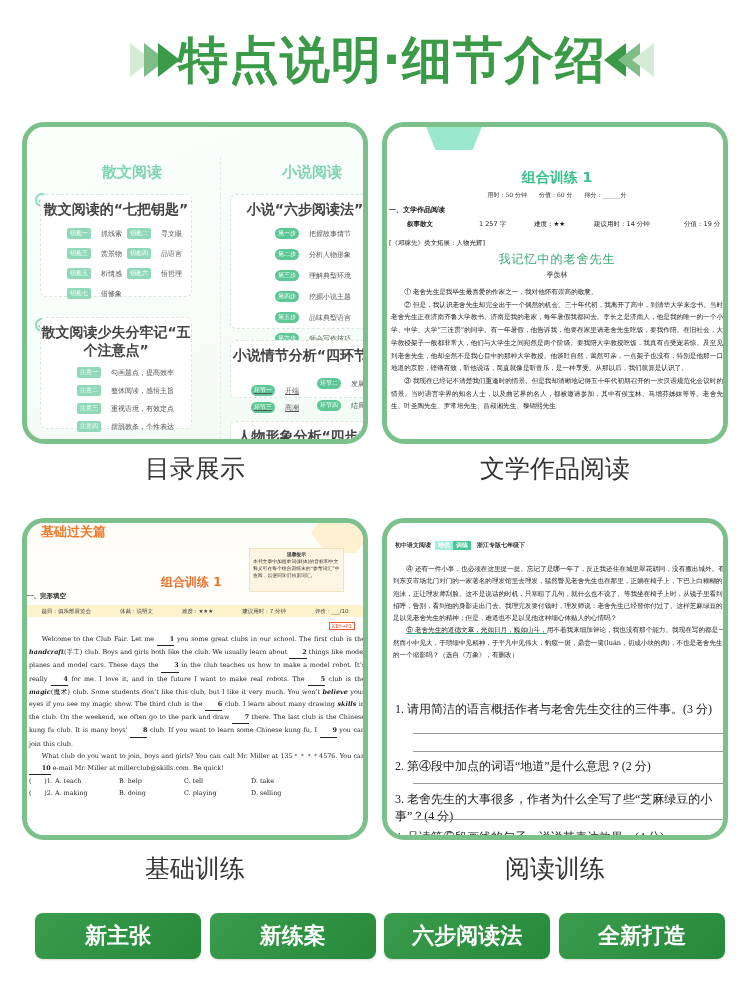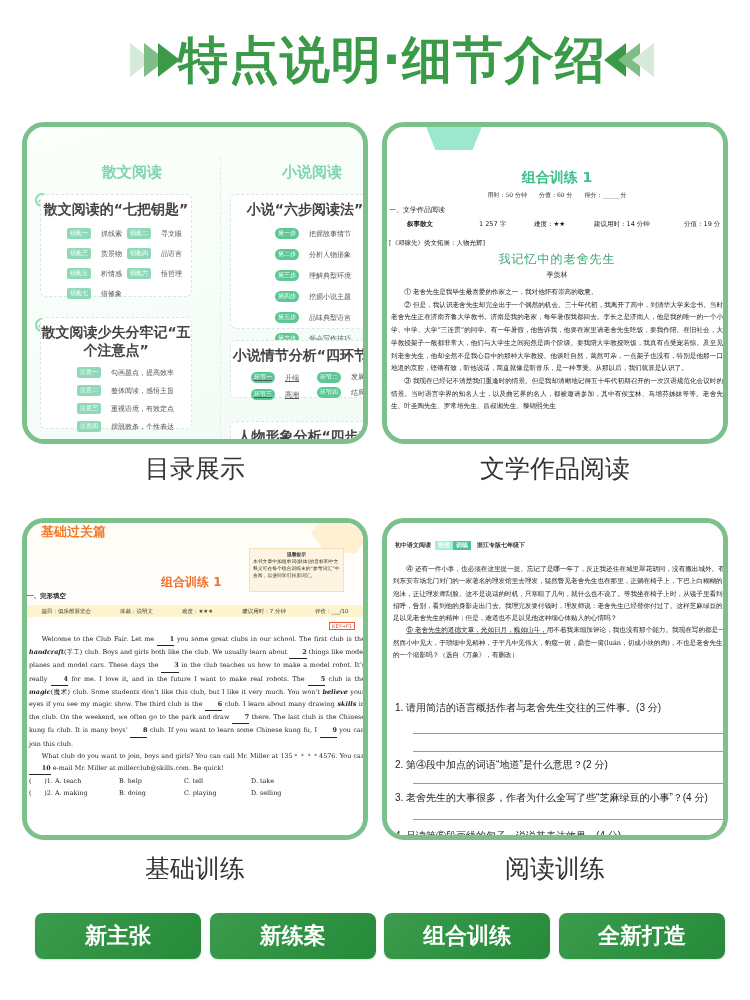--- a/index.html
+++ b/index.html
@@ -31,21 +31,21 @@
   .pill.round { border-radius: 7px; background: #5ec796; }
   .check { position: absolute; width: 14px; height: 14px; border: 2px solid #8fd9b8; border-radius: 50%; }
   .check::after { content: ""; position: absolute; left: 3px; top: 1px; width: 3px; height: 6px; border-right: 2px solid #8fd9b8; border-bottom: 2px solid #8fd9b8; transform: rotate(45deg); }
   .toc-divider { position: absolute; left: 193px; top: 30px; bottom: 0; border-left: 1px dashed #e4ece6; }
 
   
   .doc { position: absolute; inset: 0; padding: 0 0 0 2px; background: #fff; font-family: "DejaVu Serif", "Liberation Serif", serif; }
   .badge-hex { position: absolute; left: 38px; top: -3px; width: 58px; height: 26px; background: #9be8cf; clip-path: polygon(0 0, 100% 0, 82% 100%, 18% 100%); }
   .doc-title { position: absolute; top: 42px; width: 100%; text-align: center; font-family: "DejaVu Sans", sans-serif; font-size: 14px; font-weight: bold; color: #3cc08c; }
   .doc-meta { position: absolute; top: 64px; width: 100%; text-align: center; font-size: 6px; color: #333; }
-  .doc-sec { position: absolute; left: 2px; top: 78px; font-family: "DejaVu Sans", sans-serif; font-size: 7px; font-weight: normal; color: #222; }
+  .doc-sec { position: absolute; left: 2px; top: 78px; font-family: "DejaVu Sans", sans-serif; font-size: 7px; font-weight: bold; color: #222; }
   .doc-info { position: absolute; left: 0; top: 93px; width: 340px; display: flex; font-family: "DejaVu Sans", sans-serif; font-size: 6.5px; color: #222; }
   .doc-info span { display: inline-block; }
   .doc-tag { position: absolute; left: 2px; top: 112px; font-family: "DejaVu Sans", sans-serif; font-size: 6.5px; color: #222; }
   .doc-essay-title { position: absolute; top: 124px; width: 100%; text-align: center; font-size: 12px; color: #3aa874; letter-spacing: 1px; }
   .doc-author { position: absolute; top: 143px; width: 100%; text-align: center; font-size: 7px; color: #333; }
   .doc-body { position: absolute; left: 4px; top: 159px; width: 332px; font-size: 6.6px; line-height: 12.7px; color: #222; text-align: justify; }
   .doc-body p { text-indent: 2em; }
 
   
   .eng { position: absolute; inset: 0; background: linear-gradient(180deg, #fffdf6 0%, #ffffff 40%); }
@@ -64,21 +64,21 @@
   .eng-opts span { display: inline-block; }
 
   
   .rd { position: absolute; inset: 0; background: #fff; }
   .rd-head { position: absolute; left: 8px; top: 18px; display: flex; align-items: center; font-size: 6px; font-weight: bold; color: #333; }
   .rd-head .t1 { background: #a7ecdc; color: #fff; padding: 0 3px; margin-left: 4px; }
   .rd-head .t2 { background: #4cc594; color: #fff; padding: 0 3px; margin-right: 6px; }
   .rd-body { position: absolute; left: 6px; top: 40px; width: 344px; font-family: "DejaVu Serif", "Liberation Serif", serif; font-size: 6.6px; line-height: 12.3px; color: #222; white-space: nowrap; overflow: hidden; }
   .rd-body p { text-indent: 2em; white-space: normal; width: 360px; }
   .rd-body .ul { text-decoration: underline; text-decoration-color: #3aa874; }
-  .rd-q { position: absolute; left: 8px; width: 340px; font-family: Liberation Sans, sans-serif; font-size: 10px; color: #222; }
+  .rd-q { position: absolute; left: 8px; width: 340px; font-family: Liberation Serif, serif; font-size: 12px; color: #222; }
   .rd-line { position: absolute; left: 26px; width: 320px; border-top: 1px solid #999; }
 
   
   .btn-row { position: absolute; left: 35px; top: 913px; width: 690px; display: flex; justify-content: space-between; }
   .feature-btn { width: 166px; height: 46px; border-radius: 8px; background: linear-gradient(135deg, #3a9c4c 0%, #268a3a 100%); color: #fff; font-size: 22px; font-weight: bold; display: flex; align-items: center; justify-content: center; box-shadow: 0 1px 2px rgba(0,0,0,0.15); }
 </style>
 </head>
 <body>
 
 <div class="header">
@@ -190,21 +190,21 @@
         <div class="toc-row" style="margin-top:10px;">
             <span class="pill round">第六步</span>
             <span>领会写作技巧</span>
           </div>
       </div>
     </div>
 
     <div class="toc-box" style="left:203px; top:213px; width:150px; height:58px;">
       <div class="toc-box-title">小说情节分析“四环节”</div>
       <div style="display:grid; grid-template-columns: 66px 66px; padding-left:20px;">
-        <div class="toc-row" style="margin-top:7px;text-decoration:underline;">
+        <div class="toc-row" style="margin-top:20px;text-decoration:underline;">
             <span class="pill round">环节一</span>
             <span>开端</span>
           </div>
         <div class="toc-row" style="margin-top:6px;">
             <span class="pill round">环节二</span>
             <span>发展</span>
           </div>
         <div class="toc-row" style="margin-top:6px;text-decoration:underline;">
             <span class="pill round">环节三</span>
             <span>高潮</span>
@@ -317,15 +317,15 @@
     <div class="rd-line" style="top:296px;"></div>
     <div class="rd-line" style="top:313px;"></div>
     <div class="rd-q" style="top:306px; background:#fff;">4. 品读第⑤段画线的句子，说说其表达效果。(4 分)</div>
   </div>
 </div>
 <div class="card-caption" style="left:382px; top:852px;">阅读训练</div>
 
 <div class="btn-row">
   <div class="feature-btn">新主张</div>
   <div class="feature-btn">新练案</div>
-  <div class="feature-btn">组合训练</div>
+  <div class="feature-btn">六步阅读法</div>
   <div class="feature-btn">全新打造</div>
 </div>
 
 </body></html>

